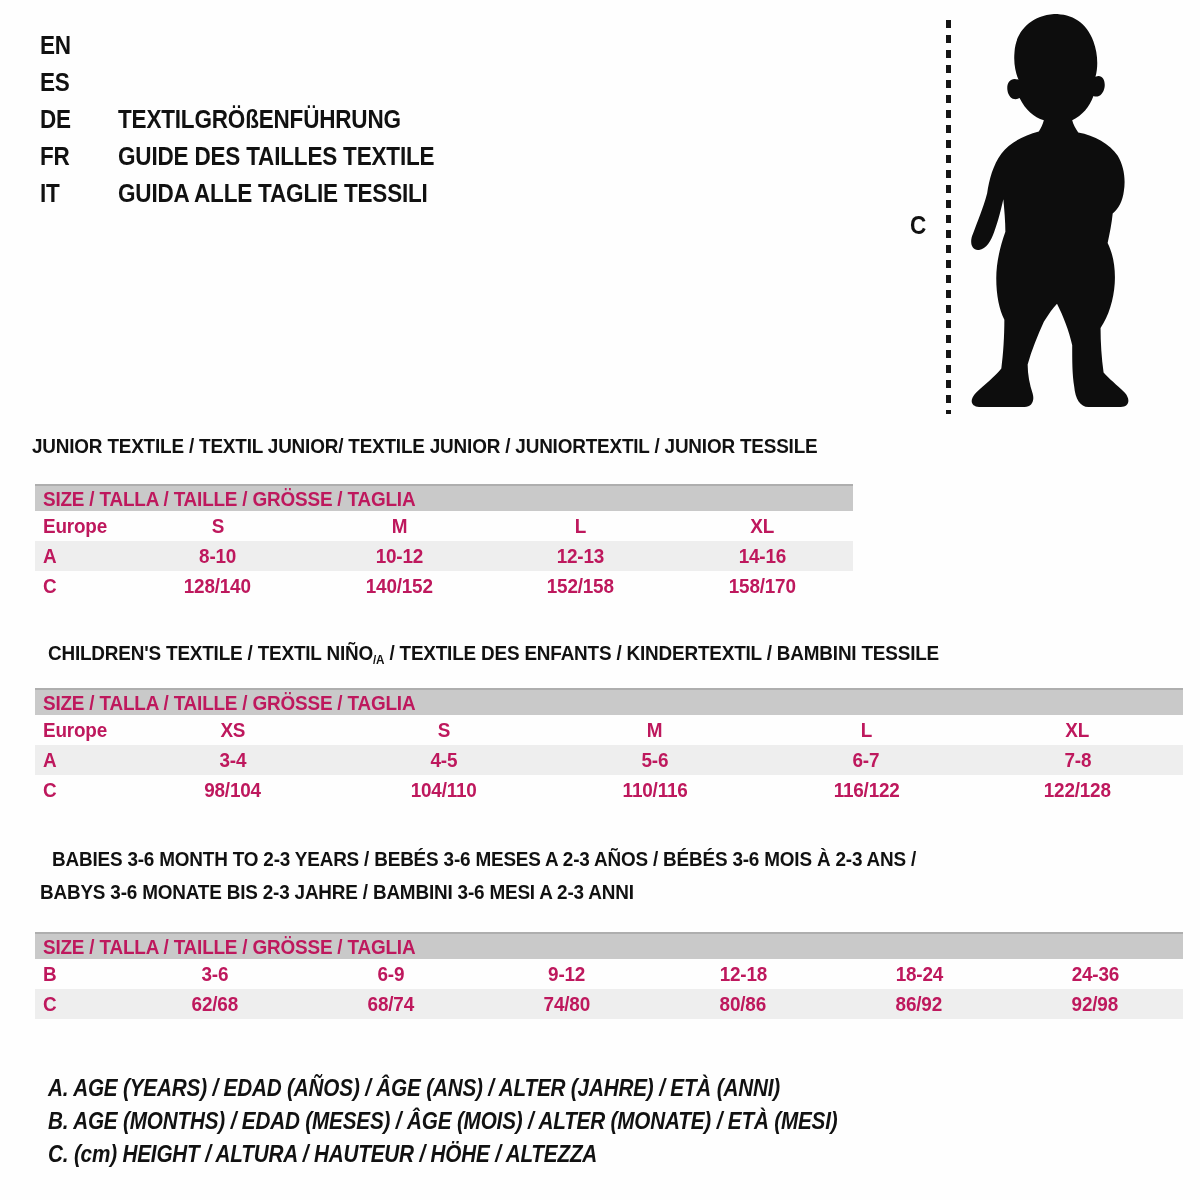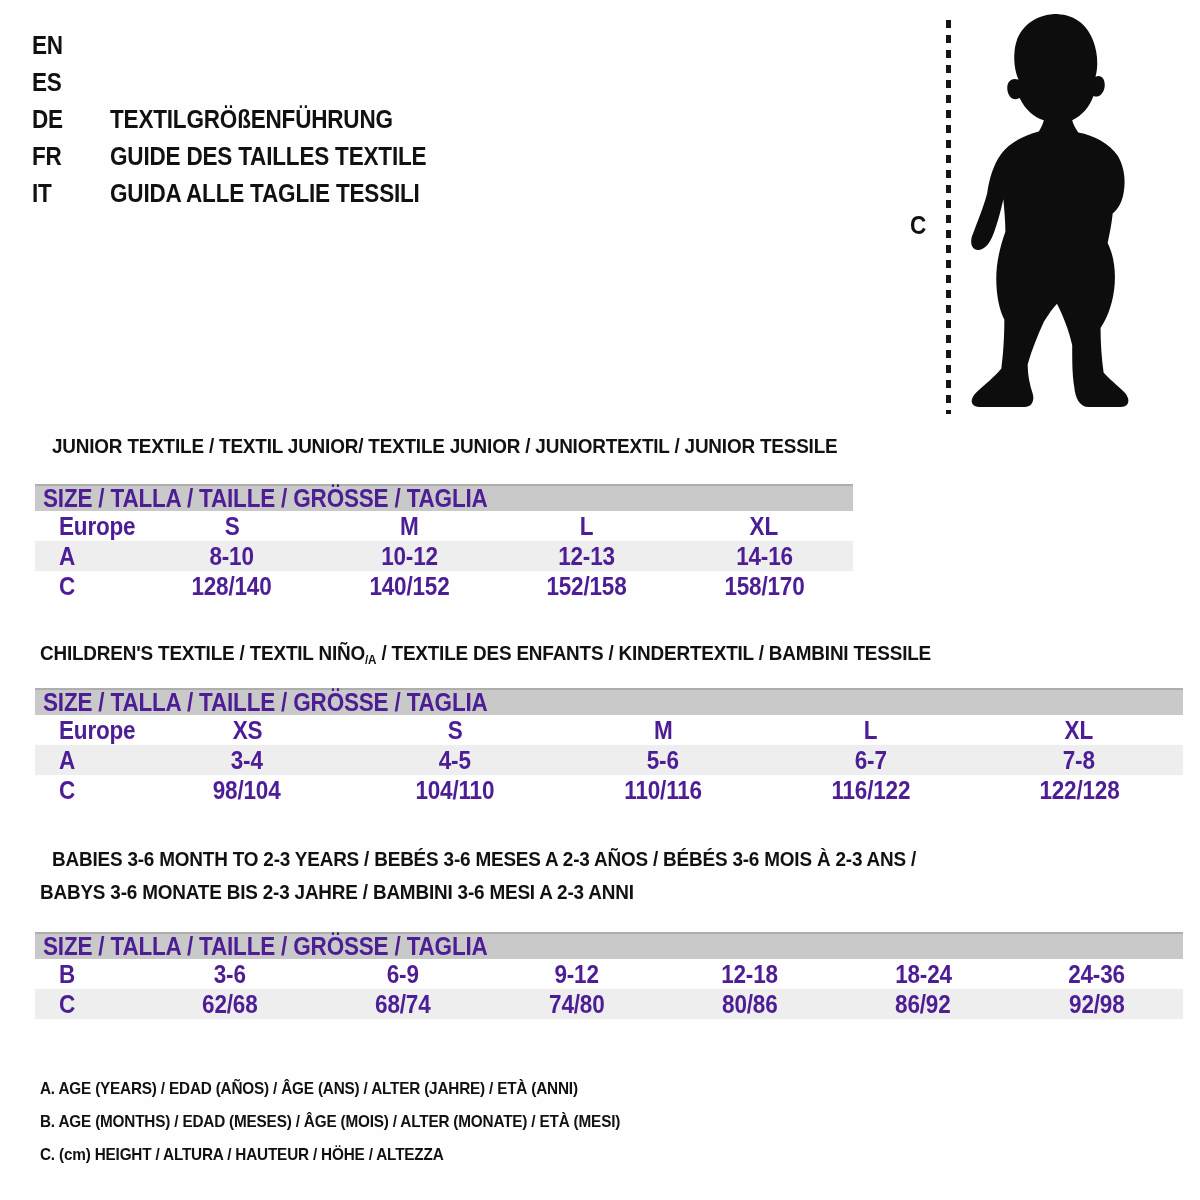--- a/index.html
+++ b/index.html
@@ -11,49 +11,49 @@
     color:#111111;
     -webkit-font-smoothing:antialiased;
   }
   .page{position:relative;width:1200px;height:1200px;overflow:hidden;}
 
   
   .cond{display:inline-block;transform:scaleX(.9);transform-origin:0 50%;white-space:nowrap;letter-spacing:-.2px;}
   .cc{transform-origin:50% 50%;}
 
   
-  .langs{position:absolute;left:32px;top:27px;}
+  .langs{position:absolute;left:40px;top:27px;}
   .lang-row{display:flex;height:37px;align-items:center;font-size:25px;}
   .lang-code{width:78px;flex:none;}
 
   
   .measure-line{
     position:absolute;left:946px;top:20px;width:5px;height:394px;
     background:repeating-linear-gradient(to bottom,#141414 0 8px,transparent 8px 15px);
   }
   .measure-label{position:absolute;left:910px;top:211px;font-size:25px;}
   .silhouette{position:absolute;left:962px;top:10px;width:188px;height:405px;}
 
   
   .title{position:absolute;font-size:21px;}
   .sub{font-size:13px;vertical-align:-4px;}
 
   
-  .size-table{position:absolute;font-size:25px;color:#4c1d95;}
+  .size-table{position:absolute;font-size:21px;color:#be185d;}
   .st-header{
     height:27px;background:#c9c9c9;border-top:2px solid #aeaeae;
     display:flex;align-items:center;padding-left:8px;box-sizing:border-box;
   }
   .st-row{height:30px;display:flex;align-items:center;}
   .st-row.shaded{background:#eeeeee;}
-  .st-lbl{width:84px;padding-left:8px;flex:none;margin-left:16px;}
+  .st-lbl{width:84px;padding-left:8px;flex:none;}
   .st-val{flex:1;text-align:center;}
 
   
-  .legend{position:absolute;left:40px;top:1072px;font-size:17px;}
+  .legend{position:absolute;left:48px;top:1072px;font-size:23px;font-style:italic;}
   .legend-line{height:33px;display:flex;align-items:center;}
 </style>
 </head>
 <body>
 
 <div class="page">
 
   <div class="langs">
     <div class="lang-row">
       <span class="lang-code"><span class="cond">EN</span></span>
@@ -74,21 +74,21 @@
       <span><span class="cond">GUIDA ALLE TAGLIE TESSILI</span></span>
     </div>
   </div>
 
   <div class="measure-line"></div>
   <div class="measure-label"><span class="cond">C</span></div>
   <svg class="silhouette" viewBox="0 0 180 400" aria-hidden="true">
     <path fill="#0d0d0d" d="M88 4 C64 6 50 22 49 42 C48 52 50 62 53 69 C46 66 41 71 42 79 C43 87 49 90 54 87 C60 99 68 106 78 109 C77 113 75 117 73 120 C58 124 44 131 36 142 C28 153 24 167 22 181 C18 196 12 210 8 221 C4 230 7 238 14 237 C21 236 26 228 29 219 C33 208 36 196 38 187 C39 198 40 209 40 219 C35 233 31 249 31 265 C31 282 34 296 39 306 C39 322 38 340 36 354 C30 362 19 370 11 378 C4 385 6 392 14 392 L59 392 C66 392 69 386 67 379 C64 370 62 360 62 350 C66 336 72 321 78 308 C83 300 87 294 91 290 C97 302 103 317 106 331 C106 346 106 360 108 372 C109 384 114 392 122 392 L154 392 C162 392 164 385 158 378 C150 370 142 364 137 358 C135 344 134 328 134 314 C142 302 147 286 148 270 C149 254 146 240 141 230 C143 221 145 211 146 201 C152 196 156 188 157 179 C159 167 157 154 151 144 C143 132 128 124 112 121 C109 117 107 113 106 109 C116 104 123 96 127 85 C132 87 137 83 138 76 C139 69 135 63 129 66 C132 55 131 42 127 31 C120 12 106 4 88 4 Z"></path>
   </svg>
 
-  <div class="title" style="left:52px;top:434px;text-align:center;">
+  <div class="title" style="left:32px;top:434px;text-align:center;">
     <span class="cond">JUNIOR TEXTILE / TEXTIL JUNIOR/ TEXTILE JUNIOR / JUNIORTEXTIL / JUNIOR TESSILE</span>
   </div>
   <div class="size-table" style="left:35px;top:484px;width:818px;">
     <div class="st-header">
       <span class="cond">SIZE / TALLA / TAILLE / GRÖSSE / TAGLIA</span>
     </div>
     <div class="st-row">
       <span class="st-lbl"><span class="cond">Europe</span></span>
       <span class="st-val"><span class="cond cc">S</span></span>
       <span class="st-val"><span class="cond cc">M</span></span>
@@ -104,21 +104,21 @@
     </div>
     <div class="st-row">
       <span class="st-lbl"><span class="cond">C</span></span>
       <span class="st-val"><span class="cond cc">128/140</span></span>
       <span class="st-val"><span class="cond cc">140/152</span></span>
       <span class="st-val"><span class="cond cc">152/158</span></span>
       <span class="st-val"><span class="cond cc">158/170</span></span>
     </div>
   </div>
 
-  <div class="title" style="left:40px;top:641px;">
+  <div class="title" style="left:48px;top:641px;">
     <span class="cond"><span>CHILDREN'S TEXTILE / TEXTIL NIÑO</span><span class="sub">/A</span><span> / TEXTILE DES ENFANTS / KINDERTEXTIL / BAMBINI TESSILE</span></span>
   </div>
   <div class="size-table" style="left:35px;top:688px;width:1148px;">
     <div class="st-header">
       <span class="cond">SIZE / TALLA / TAILLE / GRÖSSE / TAGLIA</span>
     </div>
     <div class="st-row">
       <span class="st-lbl"><span class="cond">Europe</span></span>
       <span class="st-val"><span class="cond cc">XS</span></span>
       <span class="st-val"><span class="cond cc">S</span></span>

